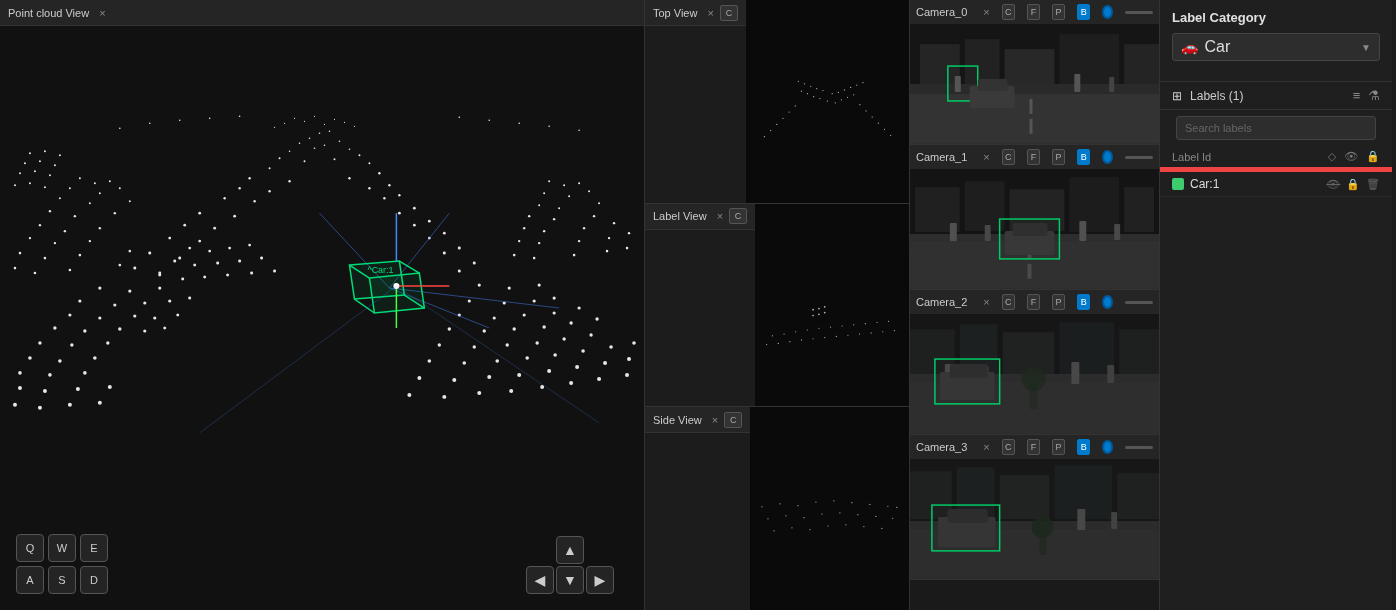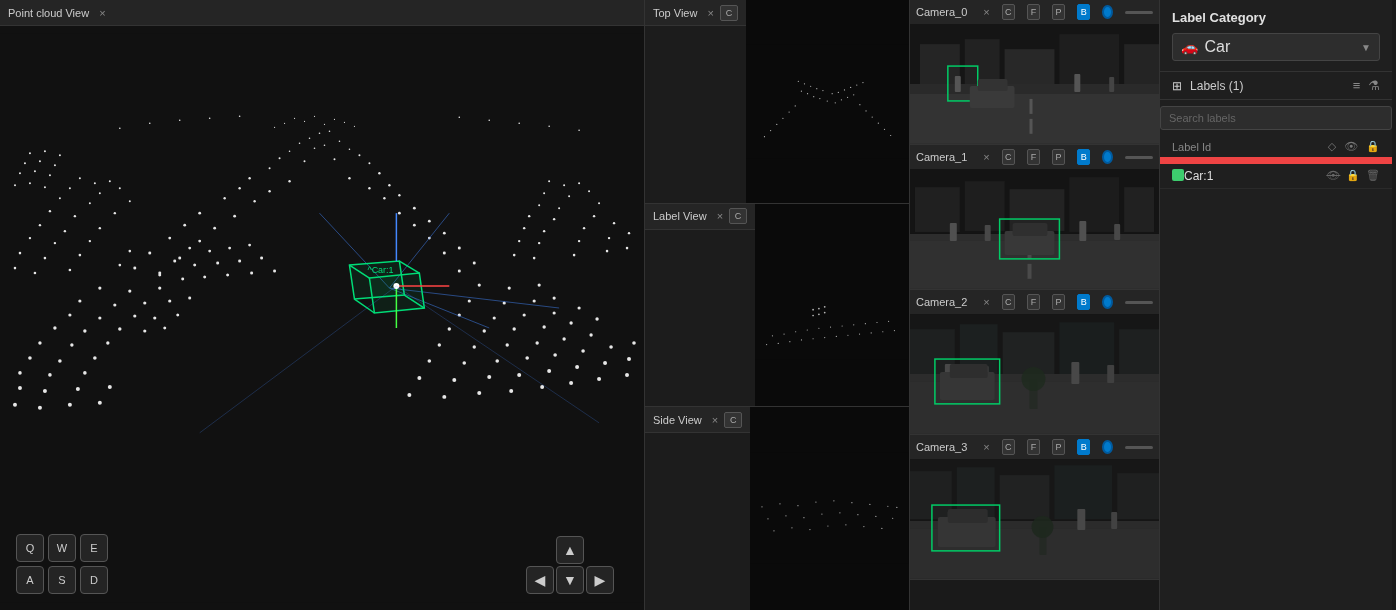--- a/index.html
+++ b/index.html
@@ -234,21 +234,21 @@
     
     .label-panel {
       flex: 0 0 232px;
       background: #1f1f1f;
       display: flex;
       flex-direction: column;
       padding: 0;
     }
 
     .label-panel-header {
-      padding: 10px 12px 10px;
+      padding: 10px 12px 20px;
       border-bottom: 1px solid #333;
     }
 
     .label-panel-title {
       color: #e0e0e0;
       font-size: 13px;
       font-weight: 600;
       margin-bottom: 8px;
     }
 
@@ -301,54 +301,54 @@
       align-items: center;
     }
 
     .icon-btn {
       color: #888;
       cursor: pointer;
       font-size: 13px;
     }
 
     .search-labels {
-      margin: 6px 0;
+      margin: 6px 16px;
     }
 
     .search-input {
       width: 100%;
       background: #2d2d2d;
       border: 1px solid #444;
       border-radius: 3px;
       padding: 5px 8px;
       color: #ccc;
       font-size: 11px;
       outline: none;
     }
     .search-input::placeholder { color: #666; }
 
     .label-list-header {
       display: flex;
       align-items: center;
       padding: 4px 12px;
-      border-bottom: 7px solid #ef4444;
+      border-bottom: 5px solid #ef4444;
       color: #888;
       font-size: 11px;
     }
 
     .label-list-header .col-id { flex: 1; }
     .label-list-header .col-actions { display: flex; gap: 8px; }
 
     .label-item {
       display: flex;
-      align-items: flex-start;
+      align-items: center;
       padding: 5px 12px;
       border-bottom: 1px solid #2a2a2a;
       cursor: pointer;
-      gap: 0;
+      gap: 6px;
     }
 
     .label-color-box {
       width: 12px;
       height: 12px;
       border-radius: 2px;
       flex-shrink: 0;
     }
 
     .label-name {

